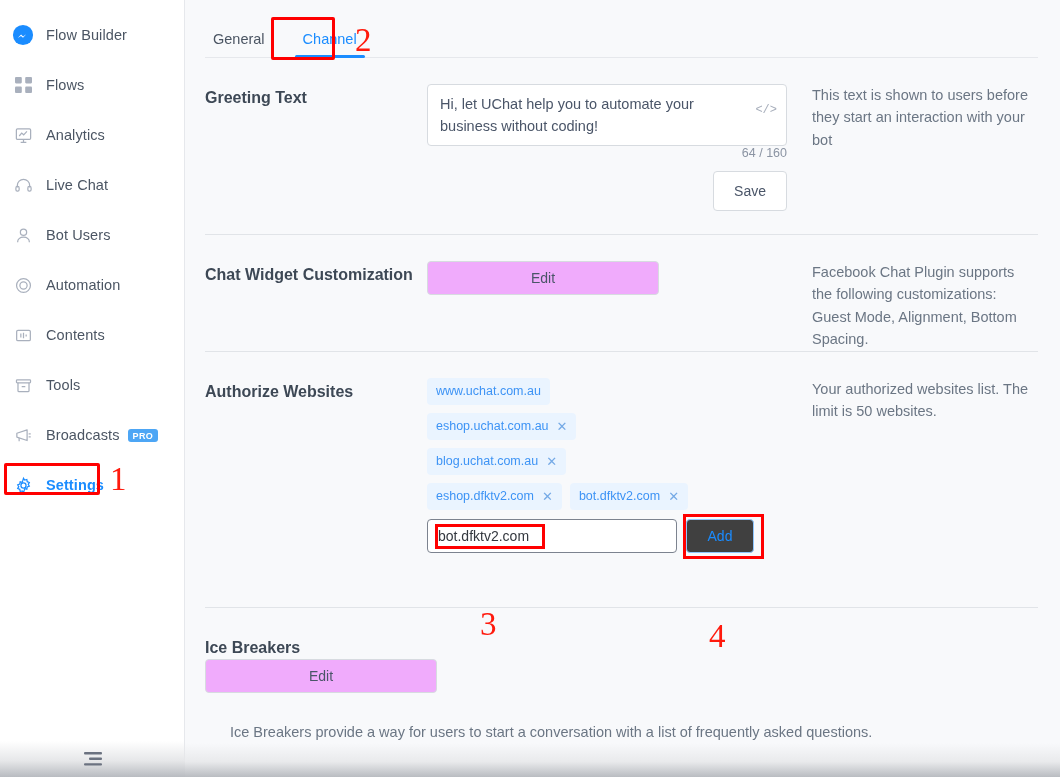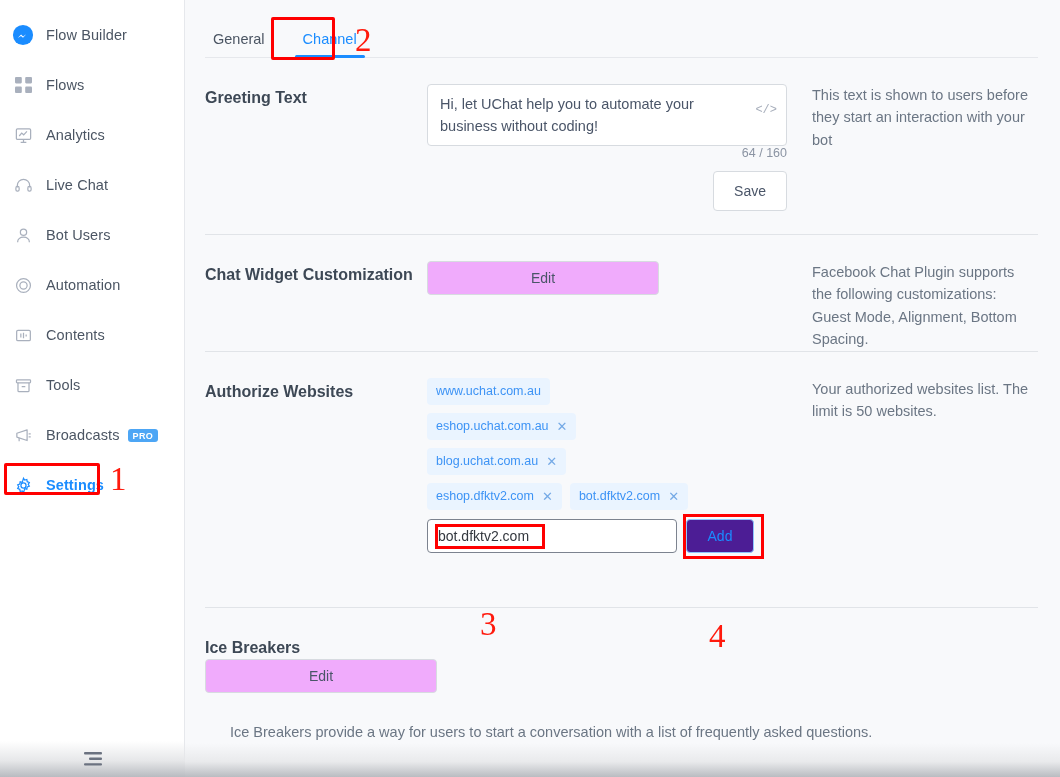--- a/index.html
+++ b/index.html
@@ -303,21 +303,21 @@
     background: #fff;
     padding: 0 10px;
     font-size: 14px;
     color: #33383f;
     font-family: "Liberation Sans", sans-serif;
     outline: none;
   }
   .btn-add {
     width: 68px;
     height: 34px;
-    background: #4c1d95;
+    background: #404040;
     border: 1px solid #8ec6ff;
     border-radius: 4px;
     font-size: 14px;
     color: #1a8cff;
     cursor: pointer;
     font-family: "Liberation Sans", sans-serif;
   }
 
   .hl-input {
     position: absolute;

